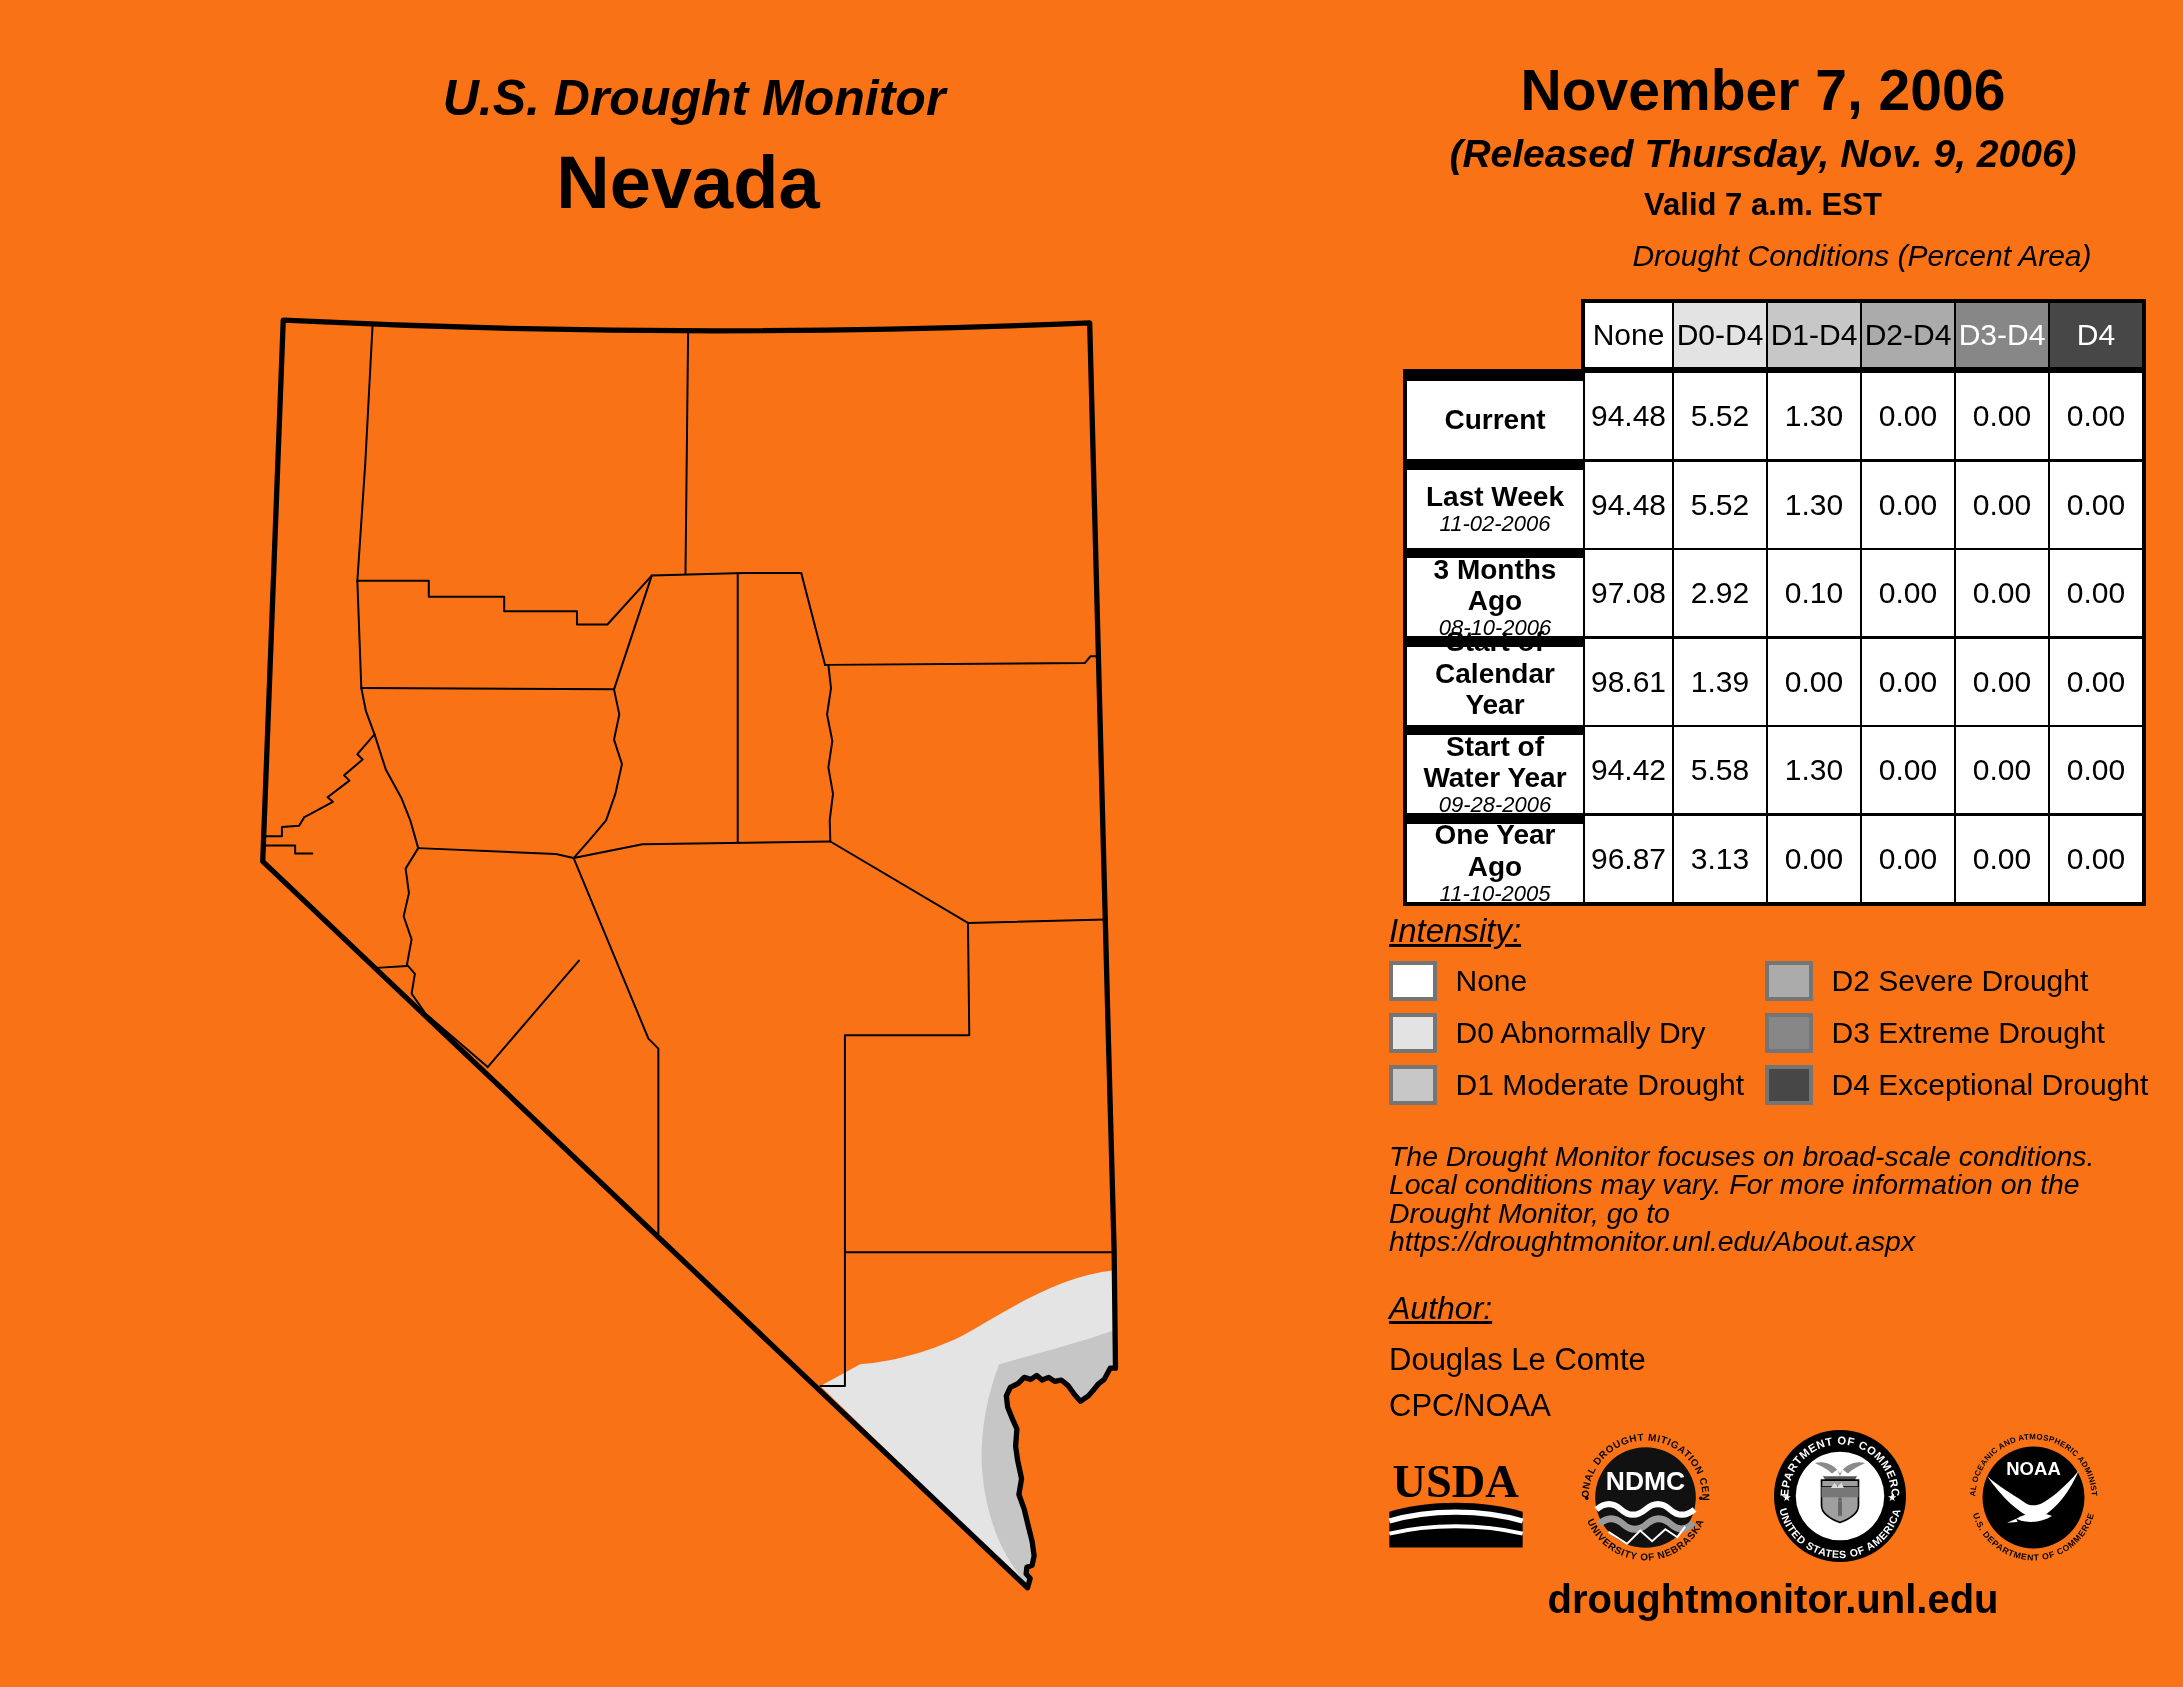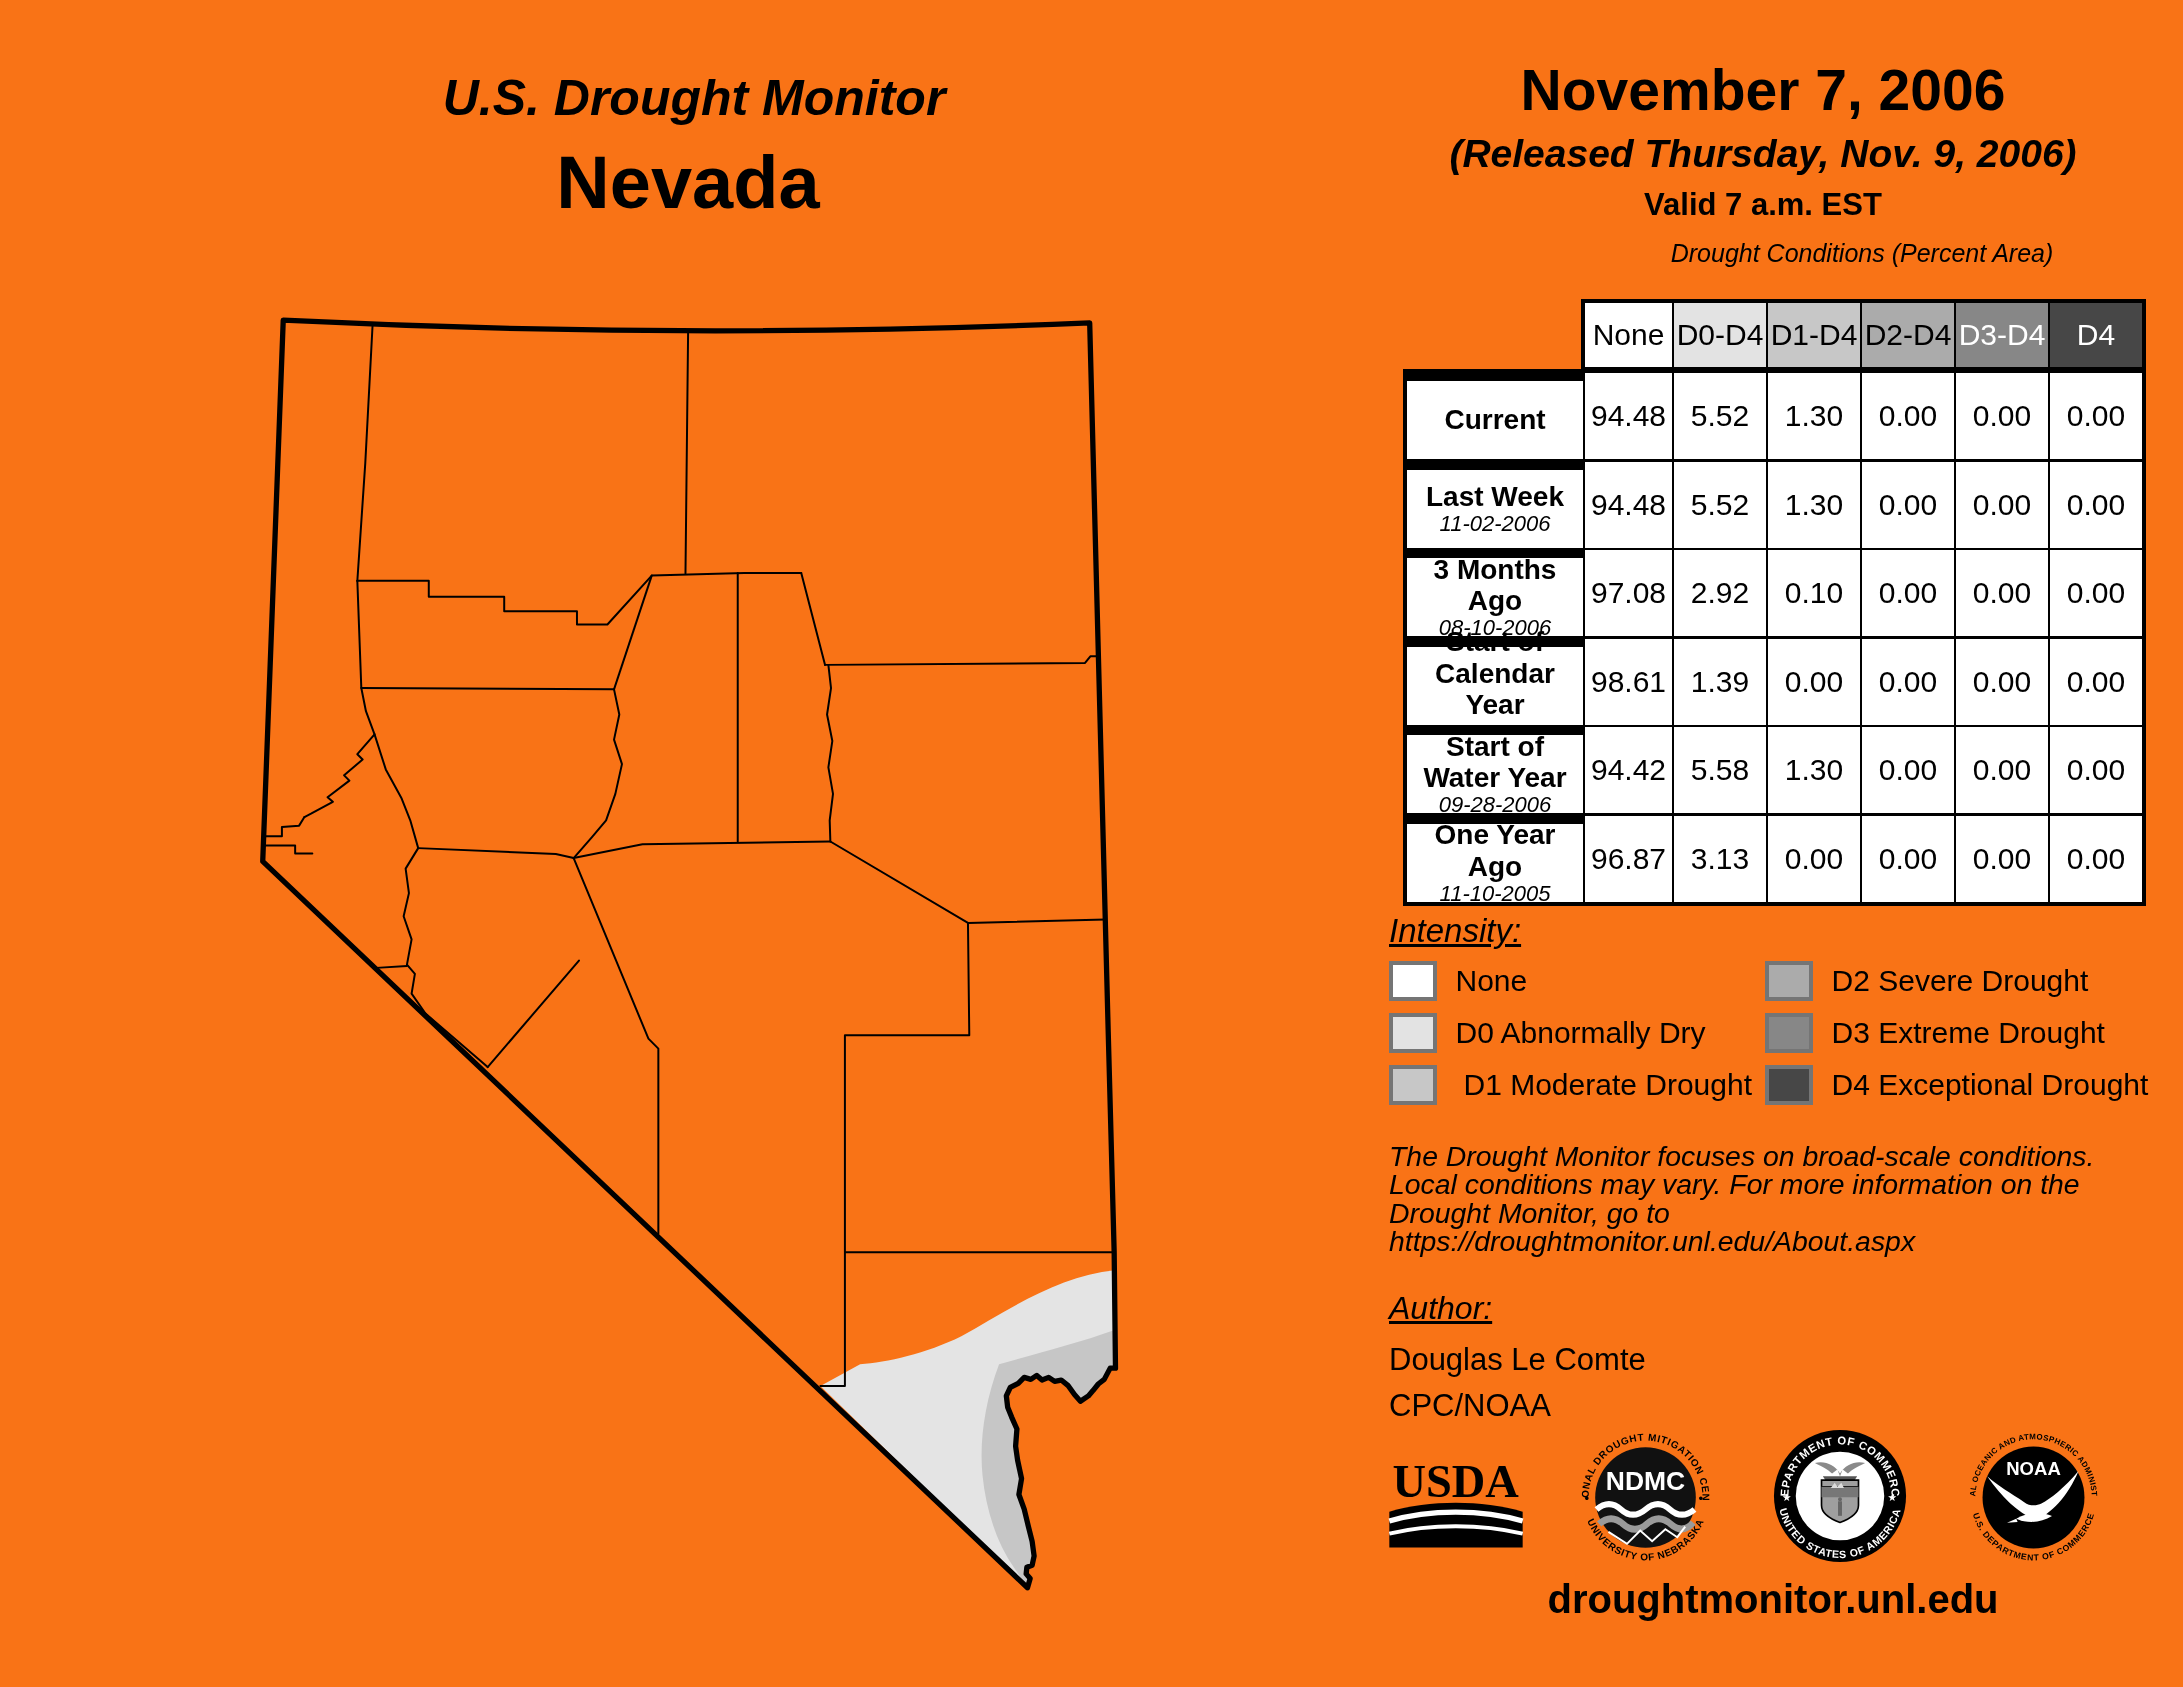--- a/index.html
+++ b/index.html
@@ -7,21 +7,21 @@
         font-family:"Liberation Sans", sans-serif;color:#000;}
   .abs{position:absolute;}
   .ctr{text-align:center;}
 
   
   #title-monitor{left:198px;top:69px;width:992px;font-size:50px;font-weight:700;font-style:italic;}
   #title-state{left:192px;top:140px;width:992px;font-size:74px;font-weight:700;}
   #rel-date{left:1366px;top:57px;width:794px;font-size:57px;font-weight:700;}
   #rel-released{left:1366px;top:132px;width:794px;font-size:39px;font-weight:700;font-style:italic;}
   #rel-valid{left:1366px;top:187px;width:794px;font-size:31px;font-weight:700;}
-  #tbl-caption{left:1581px;top:239px;width:562px;font-size:25px;font-style:italic;}
+  #tbl-caption{left:1581px;top:239px;width:562px;font-size:30px;font-style:italic;}
 
   
   #tbl-header{left:1581px;top:299px;display:grid;
     grid-template-columns:87px 92px 92px 92px 92px 92px;
     grid-auto-rows:64px;background:#000;gap:2px;border:4px solid #000;}
   #tbl-header .hcell{display:flex;align-items:center;justify-content:center;
     font-size:30px;background:#fff;}
   #tbl-body{left:1403px;top:369px;display:grid;
     grid-template-columns:176px 87px 92px 92px 92px 92px 92px;
     grid-auto-rows:86px;background:#000;gap:2.6px 2px;border:4.6px solid #000;}
@@ -198,21 +198,21 @@
   <div class="abs" id="legend-heading">Intensity:</div>
 
   <div class="legend-item" style="left:1389px;top:961px;">
     <div class="swatch" style="background-color: rgb(255, 255, 255);"></div>
     <div class="legend-label">None</div>
   </div>
   <div class="legend-item" style="left:1389px;top:1013px;">
     <div class="swatch" style="background-color: rgb(227, 227, 227);"></div>
     <div class="legend-label">D0 Abnormally Dry</div>
   </div>
-  <div class="legend-item" style="left:1389px;top:1065px;gap:8px;">
+  <div class="legend-item" style="left:1389px;top:1065px;">
     <div class="swatch" style="background-color: rgb(199, 199, 199);"></div>
     <div class="legend-label">D1 Moderate Drought</div>
   </div>
   <div class="legend-item" style="left:1765px;top:961px;justify-content:center;">
     <div class="swatch" style="background-color: rgb(171, 171, 171);"></div>
     <div class="legend-label">D2 Severe Drought</div>
   </div>
   <div class="legend-item" style="left:1765px;top:1013px;">
     <div class="swatch" style="background-color: rgb(135, 135, 135);"></div>
     <div class="legend-label">D3 Extreme Drought</div>

